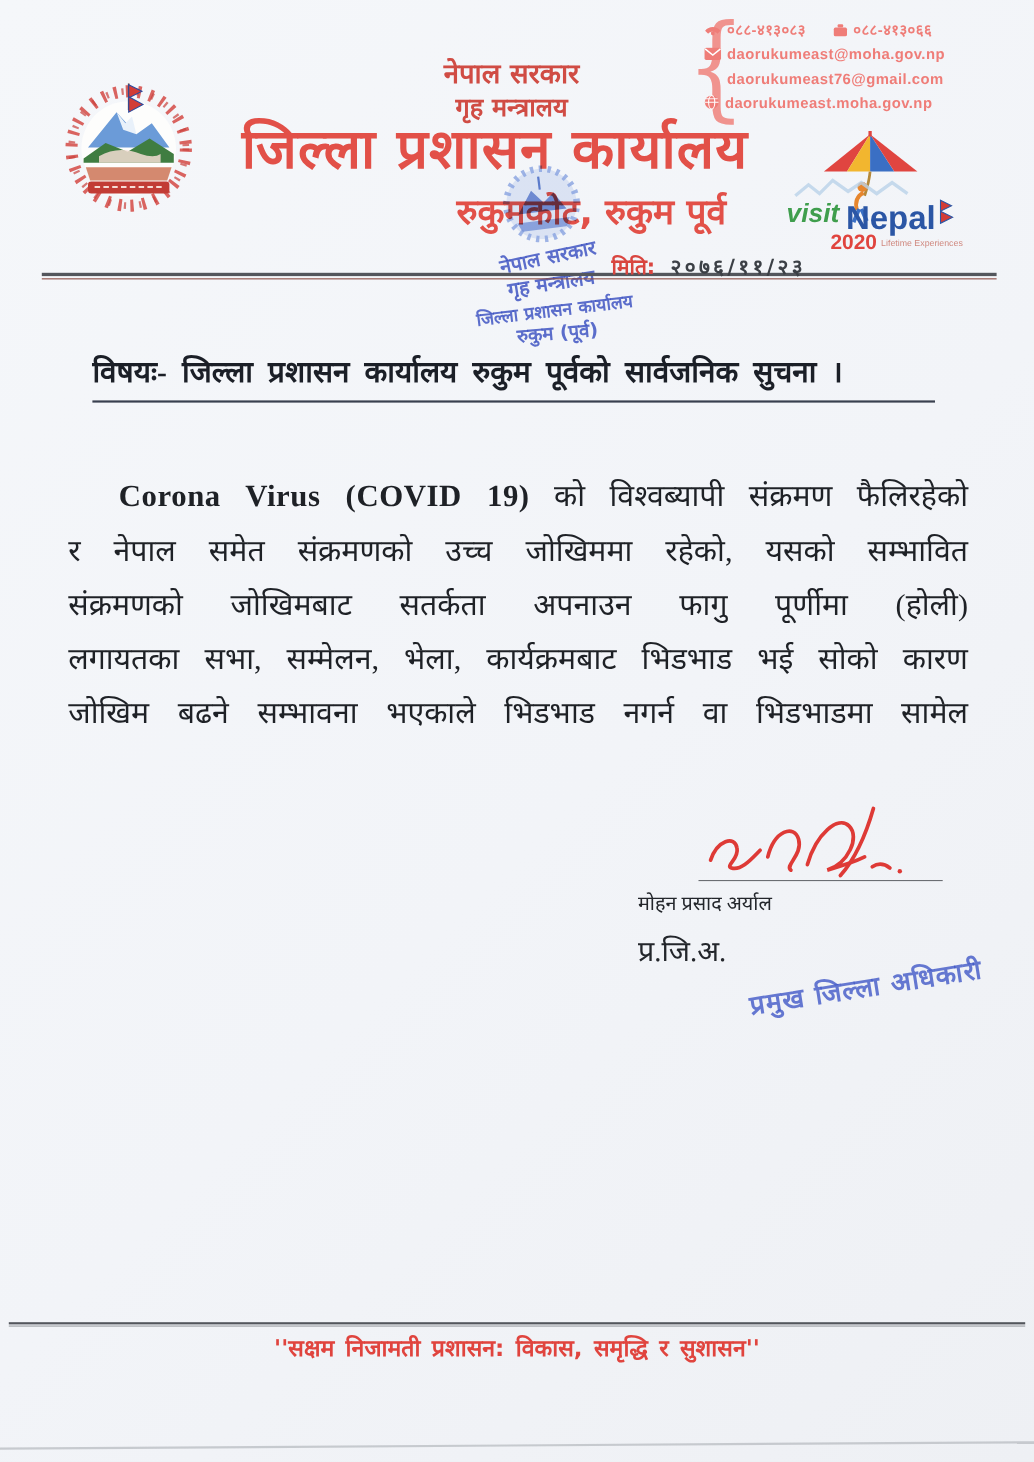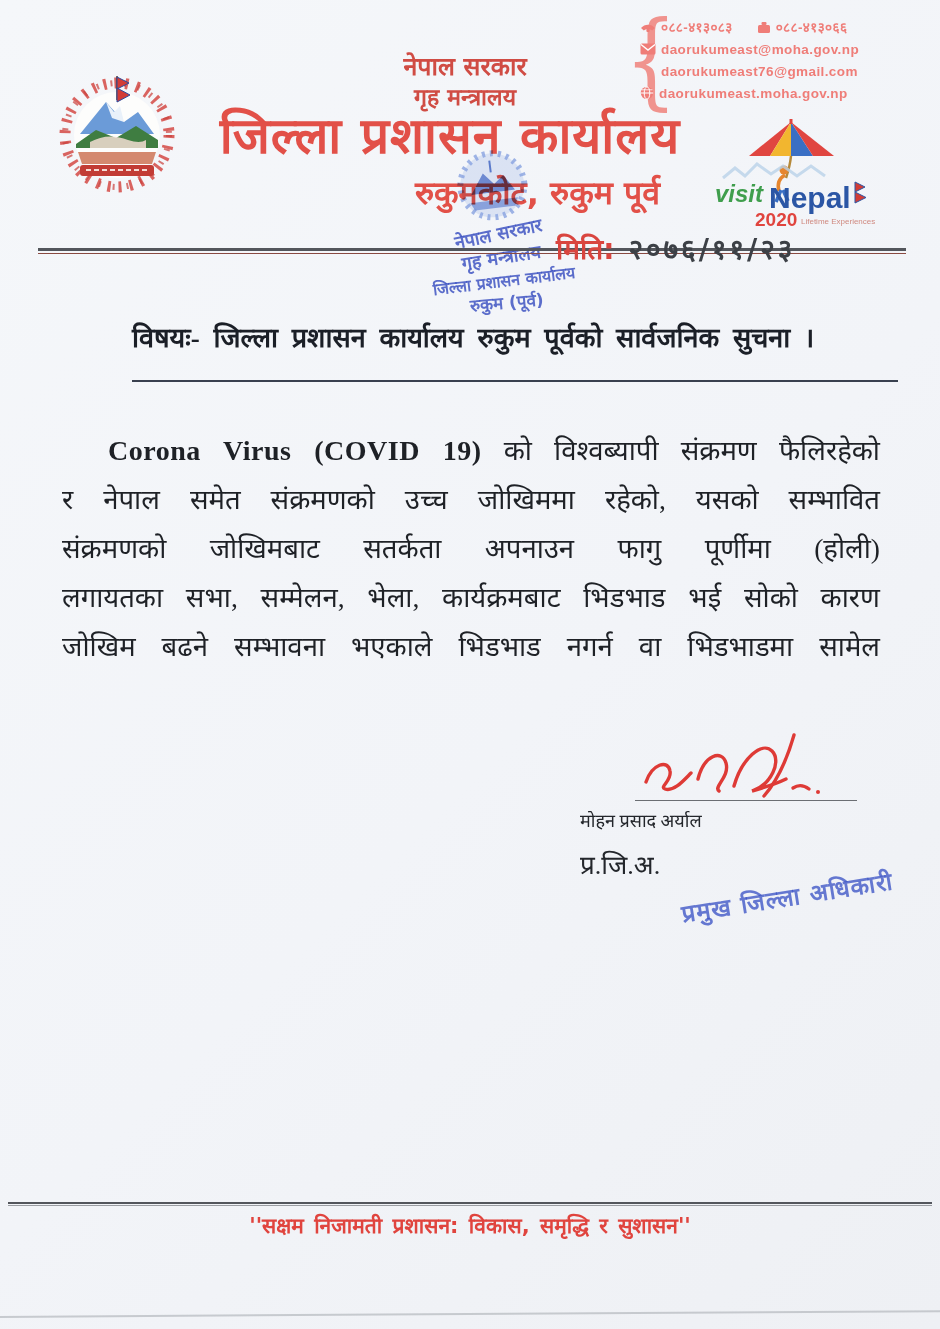--- a/index.html
+++ b/index.html
@@ -54,29 +54,29 @@
 
   
   .rule-top { left:38px; top:248px; width:868px; height:6px;
               border-top:3px solid #53565c; border-bottom:1px solid #8a4a42; }
   .rule-bottom { left:8px; top:1202px; width:924px; height:4px;
               border-top:2px solid #53565c; border-bottom:1px solid #9a9da2; }
   .scan-edge { left:-10px; top:1313px; width:970px; height:2px; background:#bcbfc4;
               transform:rotate(-.35deg); opacity:.8; }
 
   
-  .date-line { left:556px; top:229px; font-size:28px;
+  .date-line { left:556px; top:229px; font-size:19px;
                font-family:"DejaVu Sans","Liberation Sans",sans-serif; }
   .date-label { color:#d9453f; font-weight:700; }
   .date-value { color:#3c4046; letter-spacing:3px; margin-left:14px; font-weight:600; }
 
   
   .subject { left:84px; top:318px; width:766px; font-size:27px; font-weight:700;
-             color:#1b1f27; word-spacing:7px; padding-bottom:25px;
-             border-bottom:2.5px solid #39404f; text-align:justify;margin-left:48px; }
+             color:#1b1f27; word-spacing:7px; padding-bottom:9px;
+             border-bottom:2.5px solid #39404f; text-align:justify; }
 
   
   .body { left:62px; top:426px; width:818px; font-size:27.5px; color:#1e2126; }
   .bline { line-height:49px; text-align:justify; text-align-last:justify; word-spacing:2px; }
   .bline.first { padding-left:46px; }
   .bline.last { text-align-last:left; }
   .en-bold { font-weight:700; font-size:28px; letter-spacing:.5px; }
 
   
   .sig-svg  { left:628px; top:728px; }

